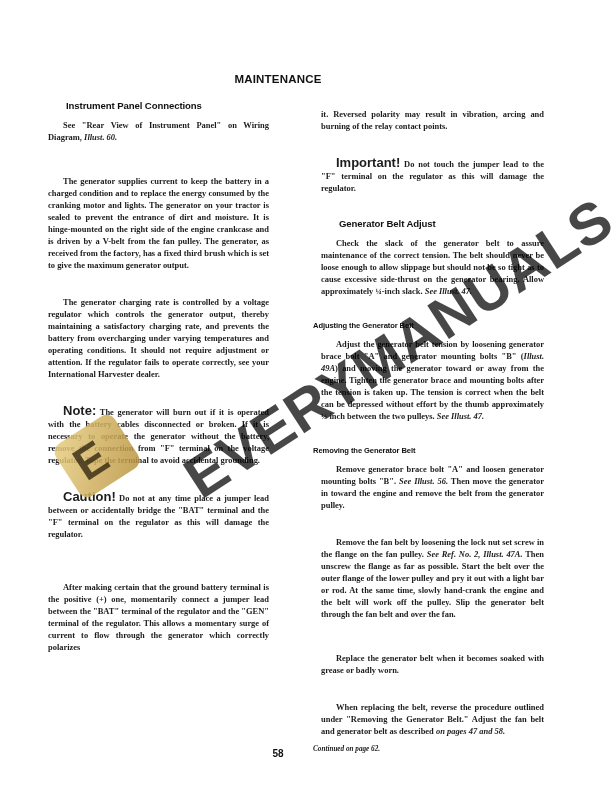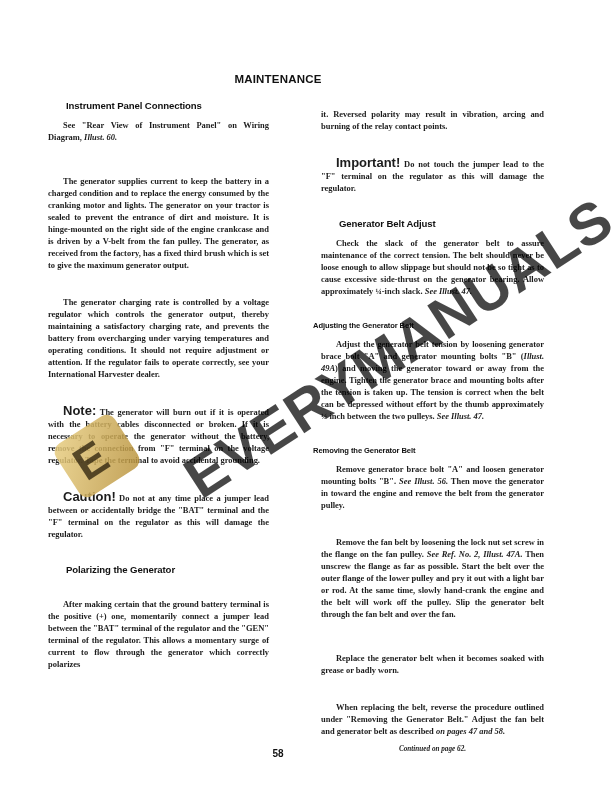--- a/index.html
+++ b/index.html
@@ -26,21 +26,21 @@
   p {
     margin: 8px; font-size: 8.45px; line-height: 12px; text-align: justify;
     text-indent: 15px; font-weight: bold; color: #1c1c1c;
   }
   .lead {
     font-family: "Liberation Sans", "DejaVu Sans", sans-serif; font-size: 13px;
     font-weight: bold;
   }
   .ital { font-style: italic; }
   .continued {
-    font-style: italic; font-weight: bold; font-size: 7.2px; text-align: center;
+    font-style: italic; font-weight: bold; font-size: 7.2px; text-align: left;
     color: #1a1a1a;
   }
   .page-number {
     position: absolute; top: 748px; left: 0; width: 556px; text-align: center;
     font-family: "Liberation Sans", "DejaVu Sans", sans-serif; font-weight: bold;
     font-size: 10px; color: #111;
   }
   .watermark {
     position: absolute; left: 80px; top: 240px; width: 600px; height: 100px;
     transform-origin: 0 0; transform: rotate(-33deg) translate(-40px, 230px);
@@ -73,21 +73,20 @@
   <div class="spacer-m"></div>
   <p>The generator supplies current to keep the battery in a charged condition and to replace the energy consumed by the cranking motor and lights. The generator on your tractor is sealed to prevent the entrance of dirt and moisture. It is hinge-mounted on the right side of the engine crankcase and is driven by a V-belt from the fan pulley. The generator, as received from the factory, has a fixed third brush which is set to give the maximum generator output.</p>
   <div class="spacer-s"></div>
   <p>The generator charging rate is controlled by a voltage regulator which controls the generator output, thereby maintaining a satisfactory charging rate, and prevents the battery from overcharging under varying temperatures and operating conditions. It should not require adjustment or attention. If the regulator fails to operate correctly, see your International Harvester dealer.</p>
   <div class="spacer-s"></div>
   <p><span class="lead">Note:</span><span> The generator will burn out if it is operated with the battery cables disconnected or broken. If it is necessary to operate the generator without the battery, remove the connection from "F" terminal on the voltage regulator. Tape the terminal to avoid accidental grounding.</span></p>
   <div class="spacer-s"></div>
   <p><span class="lead">Caution!</span><span> Do not at any time place a jumper lead between or accidentally bridge the "BAT" terminal and the "F" terminal on the regulator as this will damage the regulator.</span></p>
 
   <div class="spacer-m"></div>
-  <h2>Polarizing the Generator</h2>
   <div class="spacer-s"></div>
   <p>After making certain that the ground battery terminal is the positive (+) one, momentarily connect a jumper lead between the "BAT" terminal of the regulator and the "GEN" terminal of the regulator. This allows a momentary surge of current to flow through the generator which correctly polarizes</p>
 </div>
 
 <div class="col col-right">
   <p style="text-indent:0">it. Reversed polarity may result in vibration, arcing and burning of the relay contact points.</p>
   <div class="spacer-s"></div>
   <p><span class="lead">Important!</span><span> Do not touch the jumper lead to the "F" terminal on the regulator as this will damage the regulator.</span></p>
 
   <div class="spacer-m"></div>

